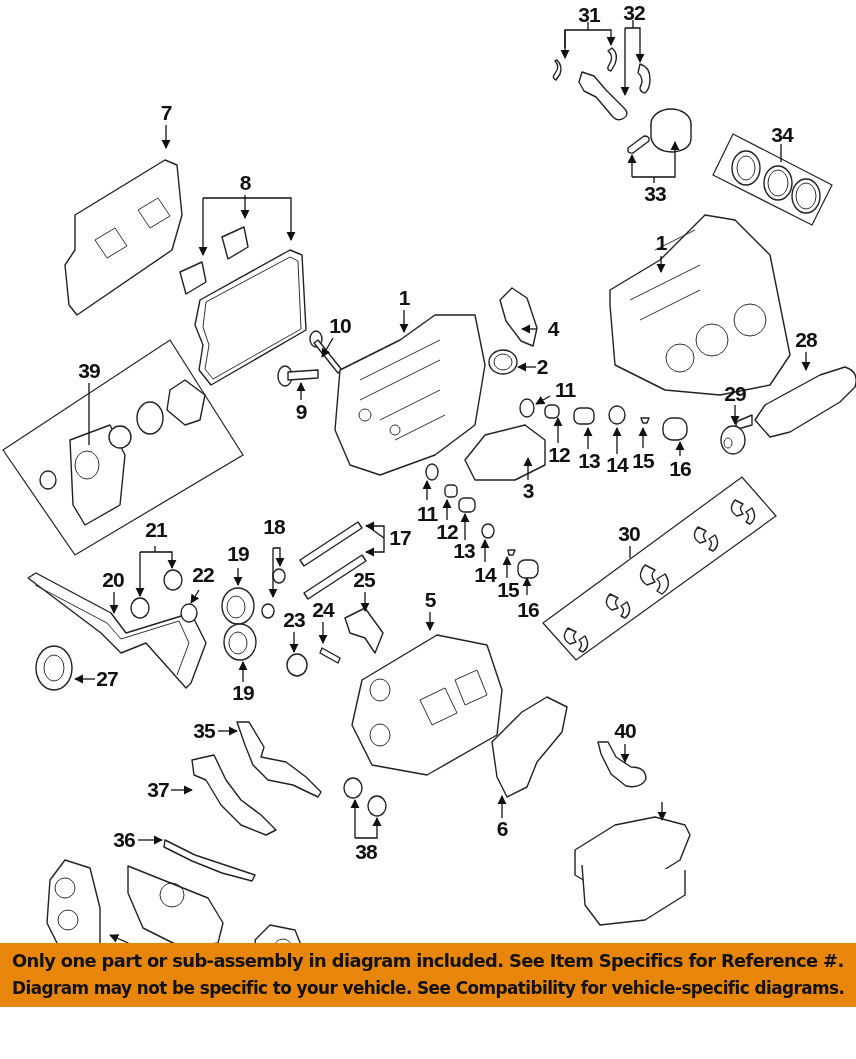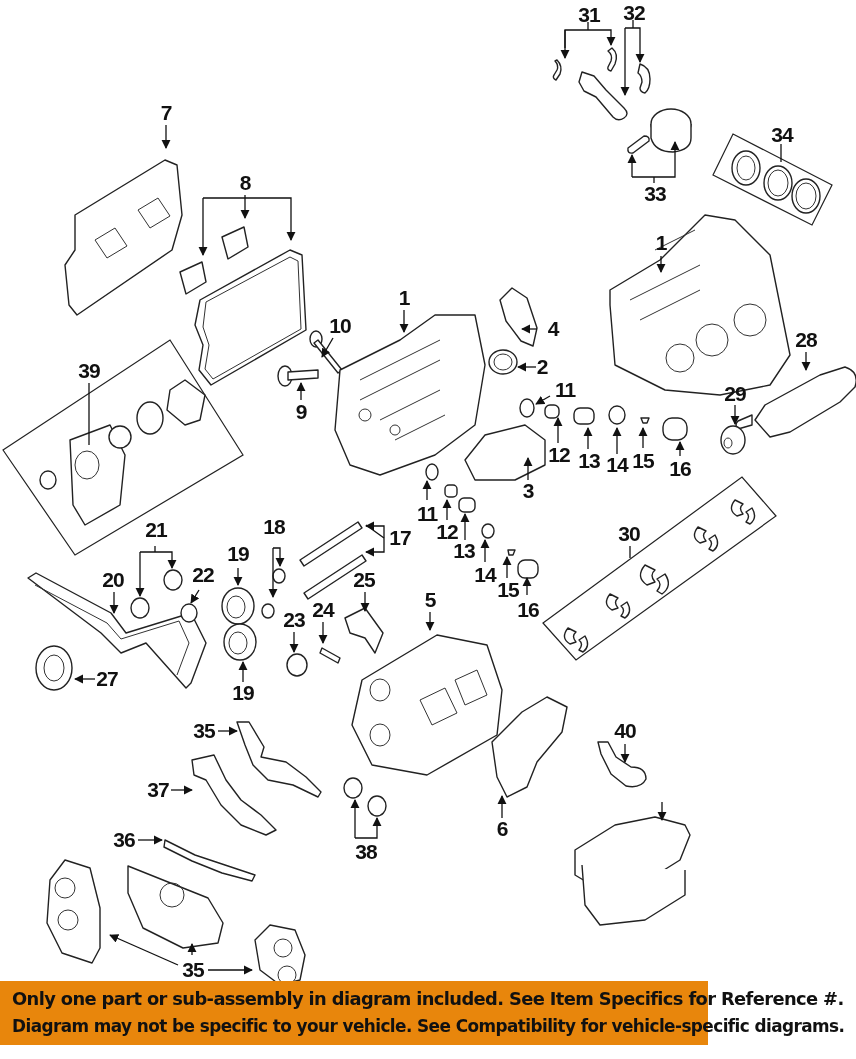--- a/index.html
+++ b/index.html
@@ -3,21 +3,21 @@
 <meta charset="utf-8">
 <style>
   html, body { margin:0; padding:0; background:#ffffff; }
   body { width:856px; height:1059px; position:relative; overflow:hidden; font-family:"Liberation Sans", sans-serif; }
   #diagram { position:absolute; left:0; top:0; width:856px; height:995px; }
   .callout { font-family:"Liberation Sans", sans-serif; font-weight:bold; font-size:21px; fill:#111; text-anchor:middle; letter-spacing:-1px; }
   .ln { stroke:#111; stroke-width:1.3; fill:none; }
   .part { stroke:#222; stroke-width:1.4; fill:#fff; stroke-linejoin:round; }
   .thin { stroke:#333; stroke-width:1; fill:none; }
   .box { stroke:#222; stroke-width:1.2; fill:none; }
-  #banner { position:absolute; left:0; top:981px; width:708px; height:64px; background:#e8860c; }
+  #banner { position:absolute; left:0; top:943px; width:856px; height:64px; background:#e8860c; }
   .banner-line { position:absolute; left:12px; font-family:"DejaVu Sans", sans-serif; font-weight:bold; font-size:17.5px; color:#111; letter-spacing:-0.6px; white-space:nowrap; transform-origin:left top; }
   #banner-line-1 { top:8px; }
   #banner-line-2 { top:35px; }
 </style>
 </head>
 <body>
 
 <svg id="diagram" viewBox="0 0 856 995" xmlns="http://www.w3.org/2000/svg">
   <defs>
     <marker id="ah" viewBox="0 0 10 10" refX="9" refY="5" markerWidth="7" markerHeight="7" orient="auto-start-reverse">

